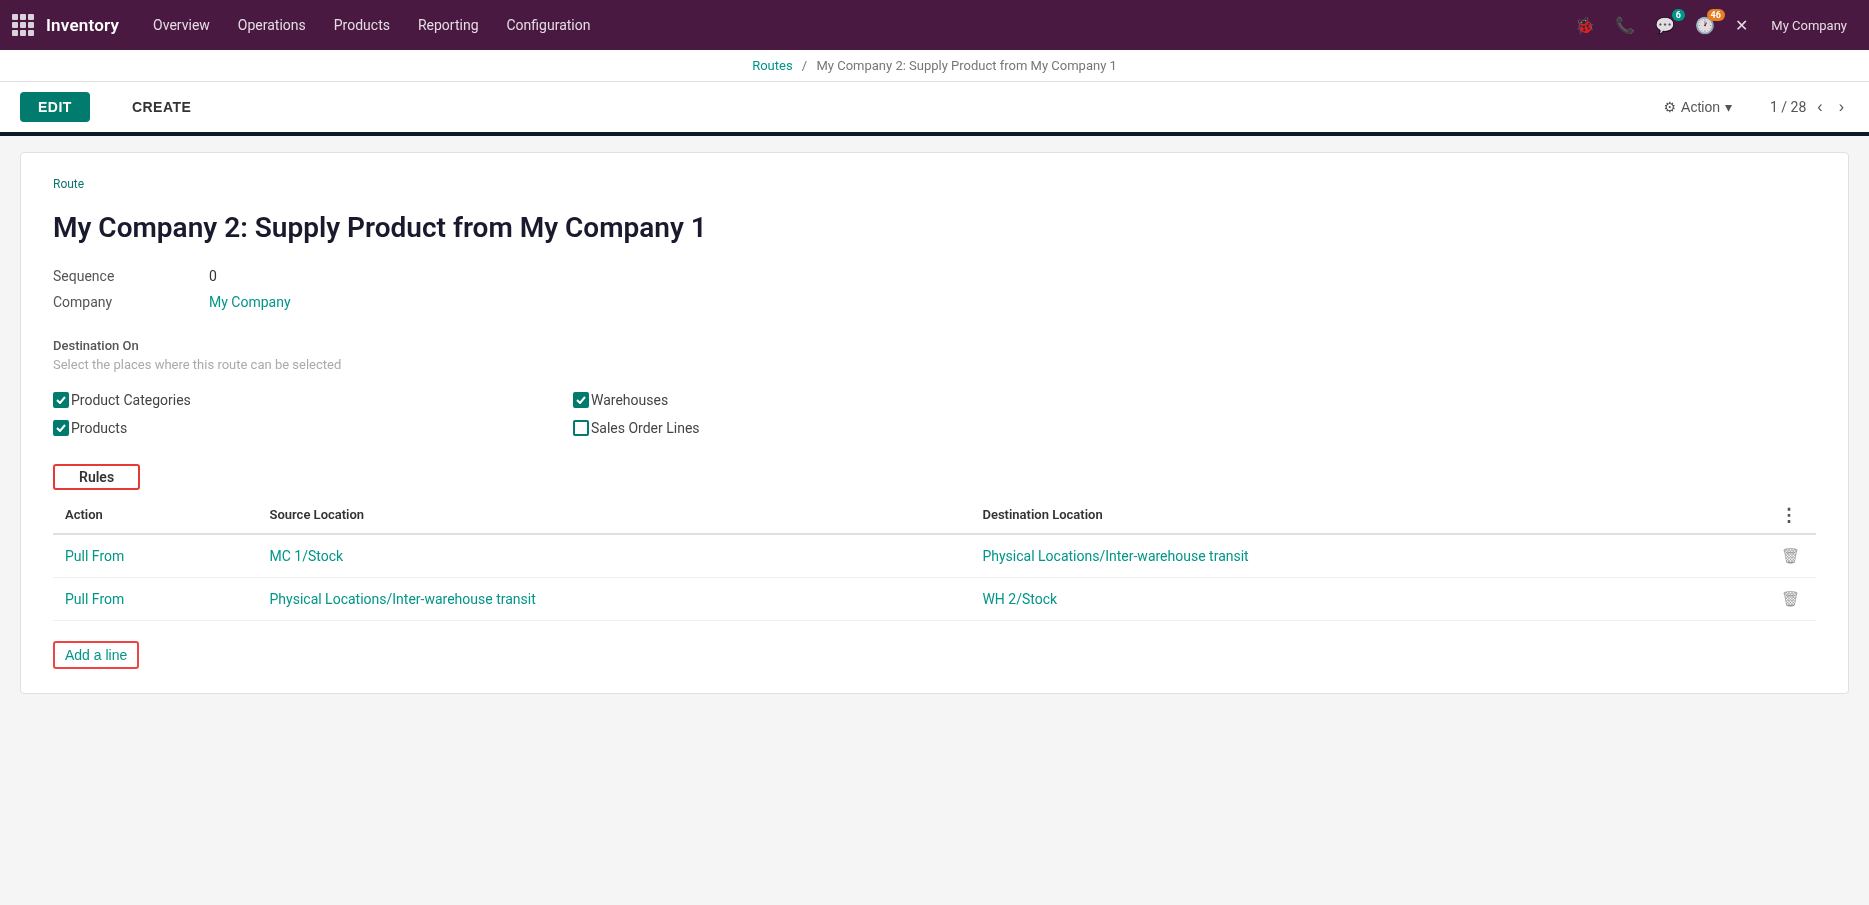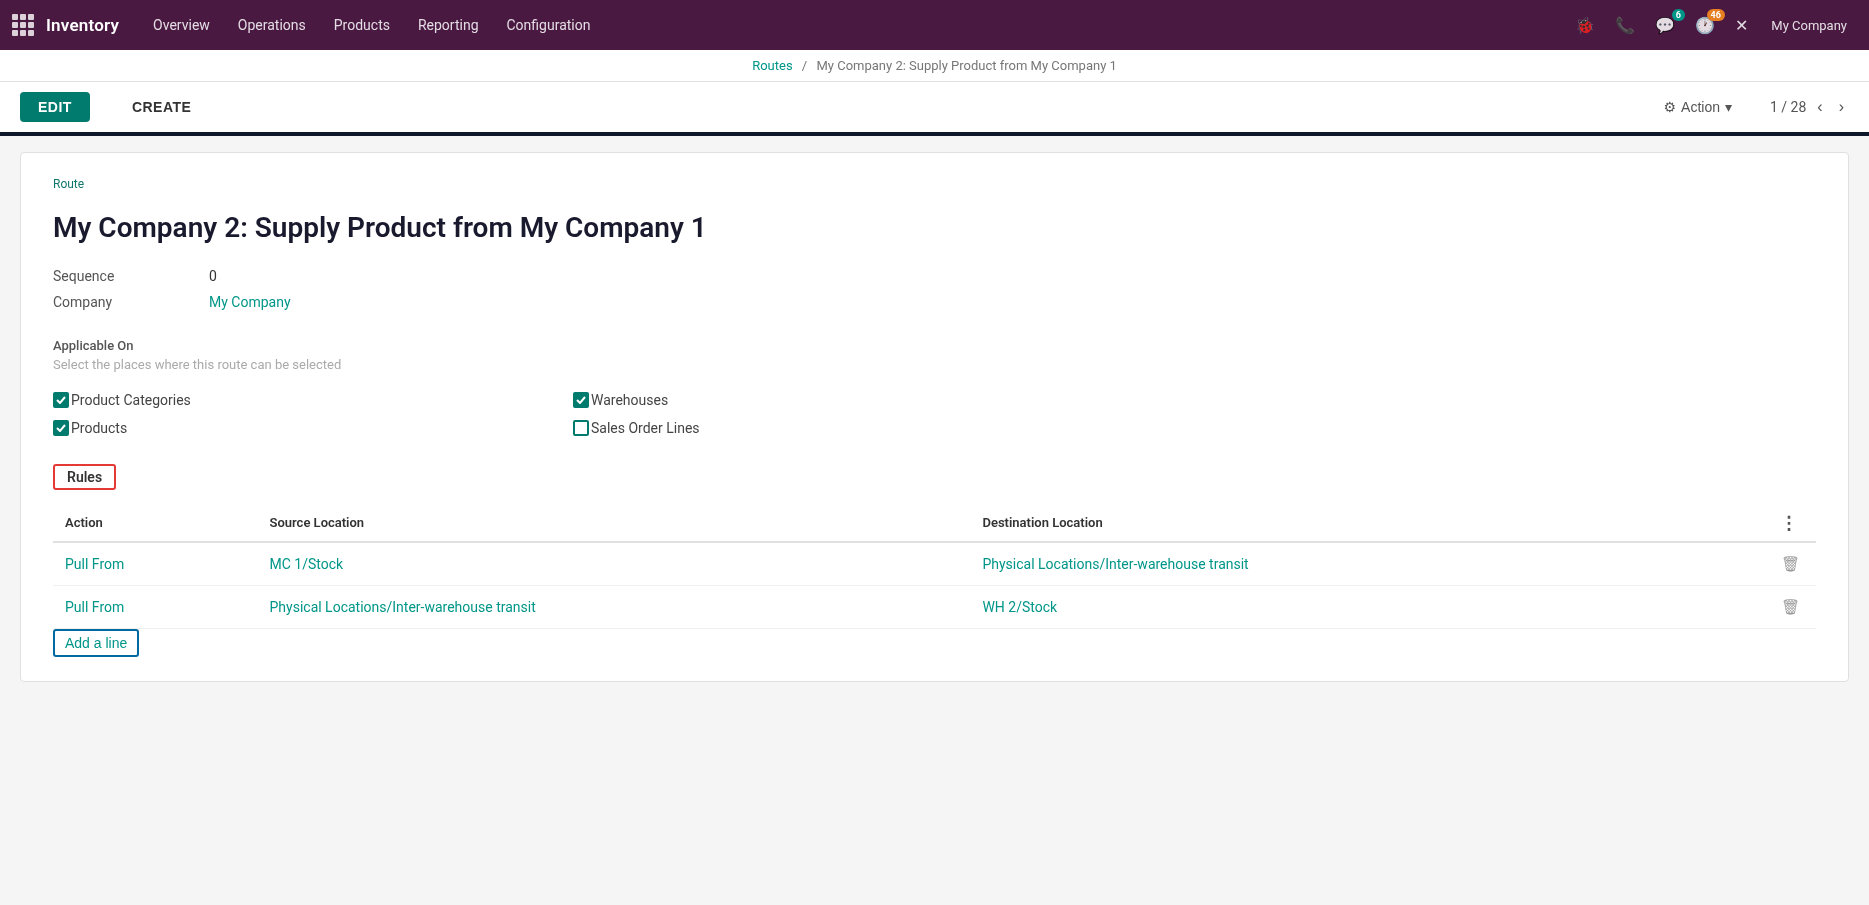--- a/index.html
+++ b/index.html
@@ -267,25 +267,25 @@
     .cb svg { display: block; }
 
     
     .rules-section {
       margin-top: 28px;
     }
     .rules-header-box {
       display: inline-block;
       border: 2px solid #e53935;
       border-radius: 3px;
-      padding: 3px 12px;
+      padding: 3px 24px;
       font-size: 14px;
       font-weight: 600;
       color: #333;
-      margin-bottom: 14px;
+      margin-bottom: 6px;
     }
     .rules-table {
       width: 100%;
       border-collapse: collapse;
     }
     .rules-table thead tr {
       border-bottom: 2px solid #e0e0e0;
     }
     .rules-table th {
       text-align: left;
@@ -309,24 +309,24 @@
     .trash-btn {
       color: #999;
       cursor: pointer;
       font-size: 15px;
       float: right;
       background: none;
       border: none;
       padding: 2px 4px;
     }
     .add-line-box {
-      border: 2px solid #0369a1;
+      border: 2px solid #ef4444;
       border-radius: 3px;
       display: inline-block;
-      margin-top: 0;
+      margin-top: 20px;
     }
     .add-line-btn {
       background: transparent;
       border: none;
       color: #009688;
       cursor: pointer;
       font-size: 14px;
       padding: 4px 10px;
       font-weight: 500;
     }
@@ -403,21 +403,21 @@
   <div class="form-route-title">My Company 2: Supply Product from My Company 1</div>
 
   <div class="form-fields">
     <span class="field-label">Sequence</span>
     <span class="field-value">0</span>
     <span class="field-label">Company</span>
     <span class="field-value link">My Company</span>
   </div>
 
   <div class="applicable-section">
-    <div class="applicable-label">Applicable On</div>
+    <div class="applicable-label">Destination On</div>
     <div class="applicable-hint">Select the places where this route can be selected</div>
   </div>
 
   <div class="checkboxes-grid">
 
     <div class="checkbox-row">
       <div class="cb">
         <svg width="10" height="8" viewBox="0 0 10 8">
             <polyline points="1,4 4,7 9,1" stroke="#fff" stroke-width="2" fill="none"></polyline>
           </svg>

